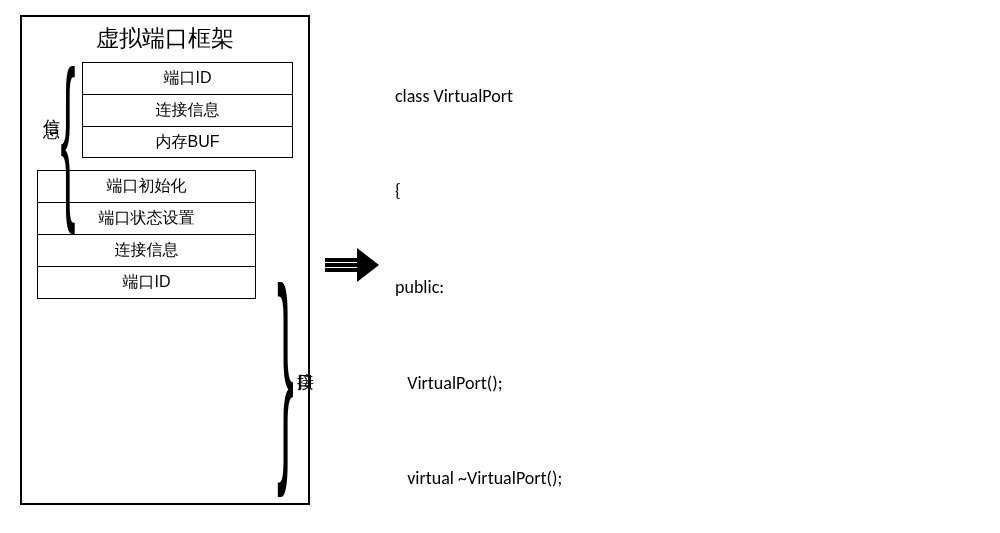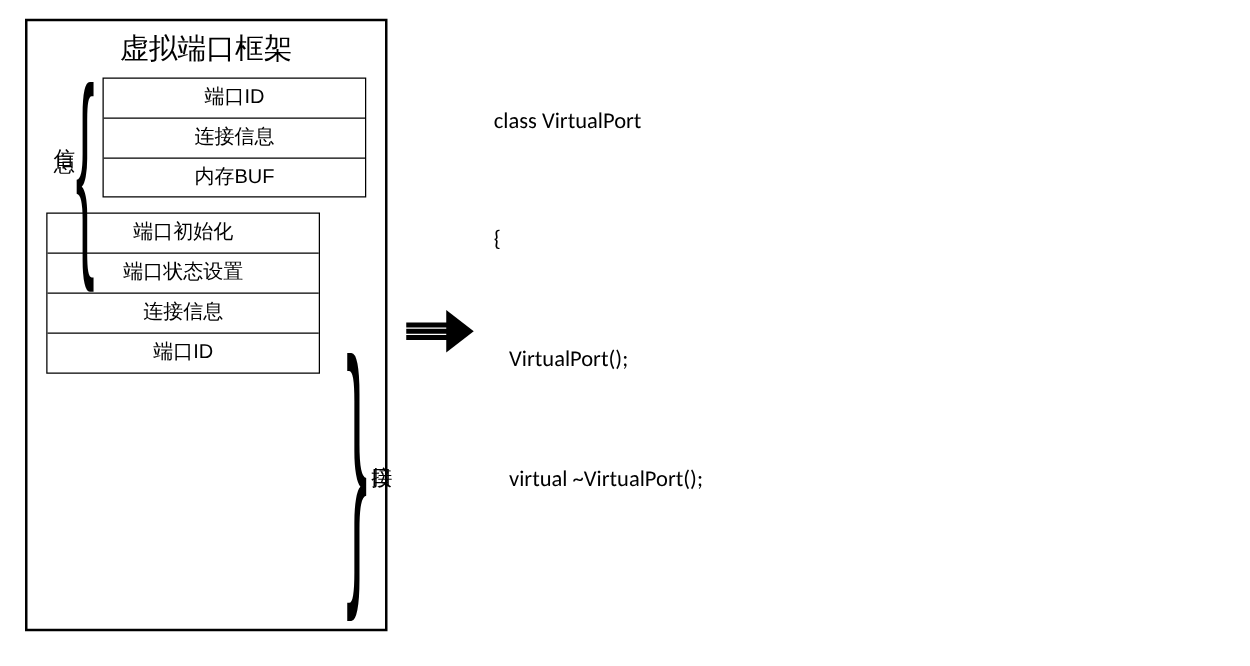--- a/index.html
+++ b/index.html
@@ -158,20 +158,21 @@
 <div class="arrow">
   <div class="arrow-line2"></div>
   <div class="arrow-line"></div>
   <div class="arrow-line3"></div>
   <div class="arrow-head"></div>
 </div>
 
 <div class="code-block">
   <span class="code-line">class VirtualPort</span>
   <span class="code-line">{</span>
+  <span class="code-line">public:</span>
   <span class="code-line">   VirtualPort();</span>
   <span class="code-line">   virtual ~VirtualPort();</span>
   <span class="code-line"></span>
   
   
   
   
   
   <span class="code-line"></span>
   

